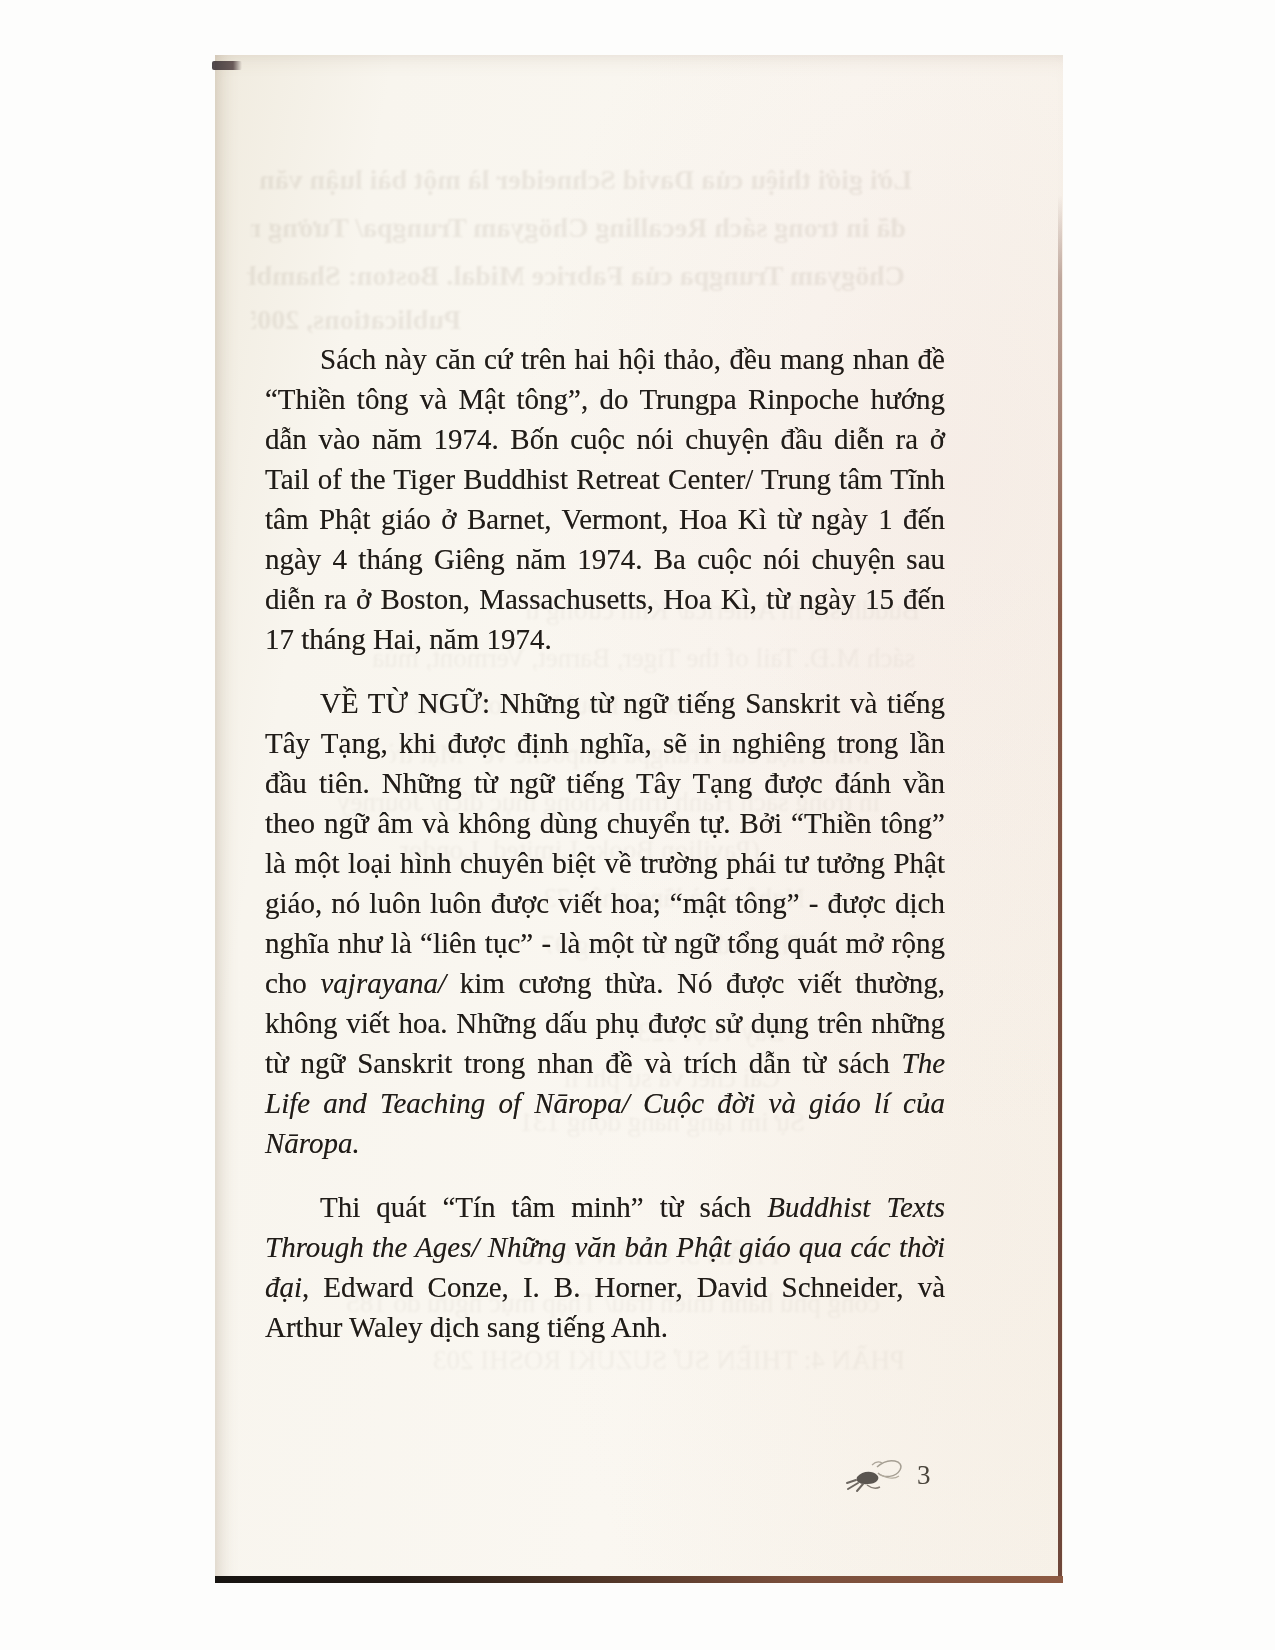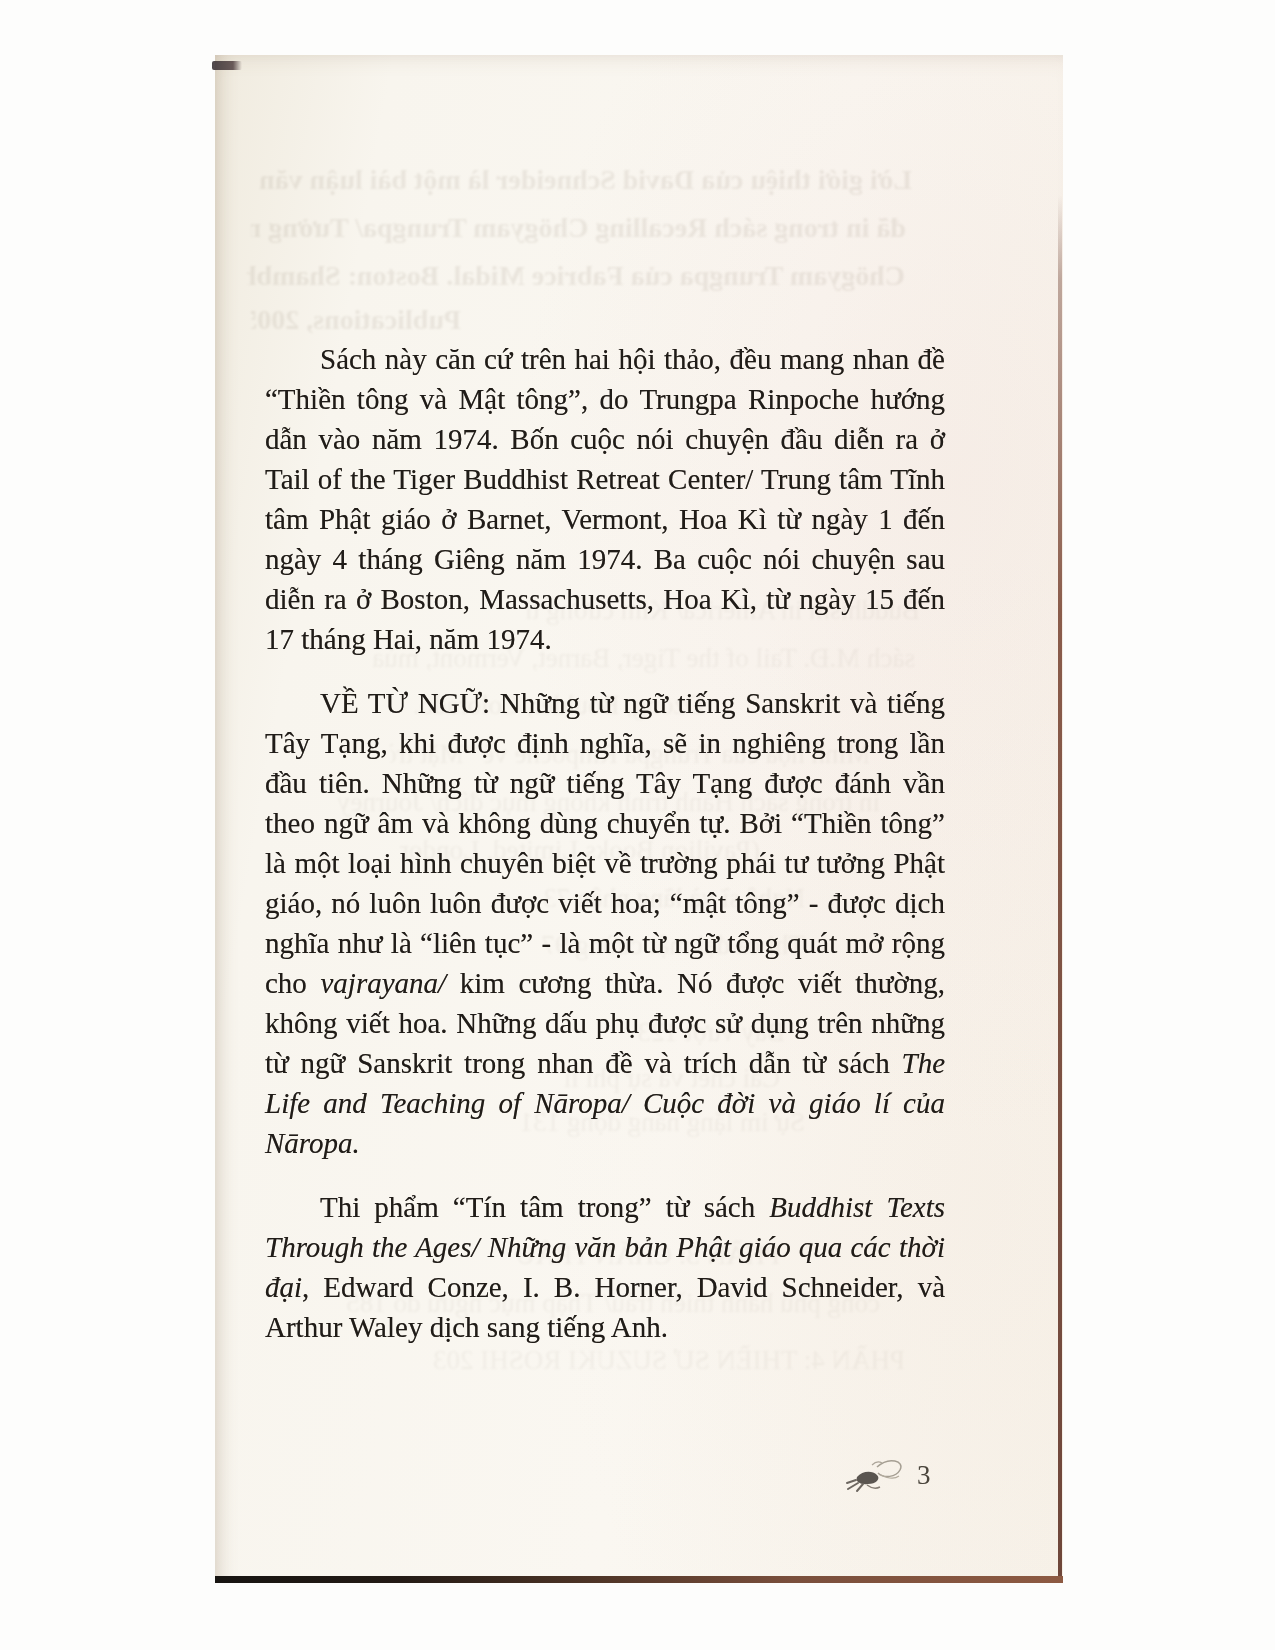--- a/index.html
+++ b/index.html
@@ -91,21 +91,21 @@
         <div class="ghost-line" style="top: 1008px; left: 235px; width: 330px;">Cái chết và sự phi lí</div>
         <div class="ghost-line" style="top: 1052px; left: 205px; width: 385px;">Sự im lặng năng động           131</div>
         <div class="ghost-line" style="top: 1185px; left: 155px; width: 410px;">PHẦN 3:  CHĂN TRÂU</div>
         <div class="ghost-line" style="top: 1233px; left: 100px; width: 565px;">công phu hành thiền trâu/ Thập mục ngưu đồ    185</div>
         <div class="ghost-line" style="top: 1290px; left: 130px; width: 560px;">PHẦN 4:  THIỀN SƯ SUZUKI ROSHI        203</div>
       </div>
 
     <div class="text-column" id="paras">
         <p class="para"><span>Sách này căn cứ trên hai hội thảo, đều mang nhan đề “Thiền tông và Mật tông”, do Trungpa Rinpoche hướng dẫn vào năm 1974. Bốn cuộc nói chuyện đầu diễn ra ở Tail of the Tiger Buddhist Retreat Center/ Trung tâm Tĩnh tâm Phật giáo ở Barnet, Vermont, Hoa Kì từ ngày 1 đến ngày 4 tháng Giêng năm 1974. Ba cuộc nói chuyện sau diễn ra ở Boston, Massachusetts, Hoa Kì, từ ngày 15 đến 17 tháng Hai, năm 1974.</span></p>
         <p class="para"><span>VỀ TỪ NGỮ: Những từ ngữ tiếng Sanskrit và tiếng Tây Tạng, khi được định nghĩa, sẽ in nghiêng trong lần đầu tiên. Những từ ngữ tiếng Tây Tạng được đánh vần theo ngữ âm và không dùng chuyển tự. Bởi “Thiền tông” là một loại hình chuyên biệt về trường phái tư tưởng Phật giáo, nó luôn luôn được viết hoa; “mật tông” - được dịch nghĩa như là “liên tục” - là một từ ngữ tổng quát mở rộng cho </span><span class="it">vajrayana/</span><span> kim cương thừa. Nó được viết thường, không viết hoa. Những dấu phụ được sử dụng trên những từ ngữ Sanskrit trong nhan đề và trích dẫn từ sách </span><span class="it">The Life and Teaching of Nāropa/ Cuộc đời và giáo lí của Nāropa.</span></p>
-        <p class="para"><span>Thi phẩm “Tín tâm trong” từ sách </span><span class="it">Buddhist Texts Through the Ages/ Những văn bản Phật giáo qua các thời đại</span><span>, Edward Conze, I. B. Horner, David Schneider, và Arthur Waley dịch sang tiếng Anh.</span></p>
+        <p class="para"><span>Thi quát “Tín tâm minh” từ sách </span><span class="it">Buddhist Texts Through the Ages/ Những văn bản Phật giáo qua các thời đại</span><span>, Edward Conze, I. B. Horner, David Schneider, và Arthur Waley dịch sang tiếng Anh.</span></p>
       </div>
 
     <div class="folio-row">
       <svg class="ornament" width="72" height="40" viewBox="0 0 72 40" aria-hidden="true">
         <path d="M40 12 C52 1 68 6 63 15 C59 22 47 24 41 18" fill="none" stroke="#918a7d" stroke-width="1.5"></path>
         <path d="M44 20 C52 24 58 24 62 21" fill="none" stroke="#a39b8c" stroke-width="1.2"></path>
         <path d="M20 22 c5 -6 15 -7 20 -2 c4 4 -1 9 -9 9 c-7 1 -13 -2 -11 -7 z" fill="#332e2a"></path>
         <path d="M19 25 l-9 3 M21 28 l-10 6 M26 29 l-6 7" fill="none" stroke="#4a443e" stroke-width="2" stroke-linecap="round"></path>
         <path d="M30 30 c4 3 9 4 13 2" fill="none" stroke="#6a6158" stroke-width="1.4"></path>
         <path d="M35 10 c3 -3 7 -4 10 -2" fill="none" stroke="#9a9285" stroke-width="1.2"></path>

